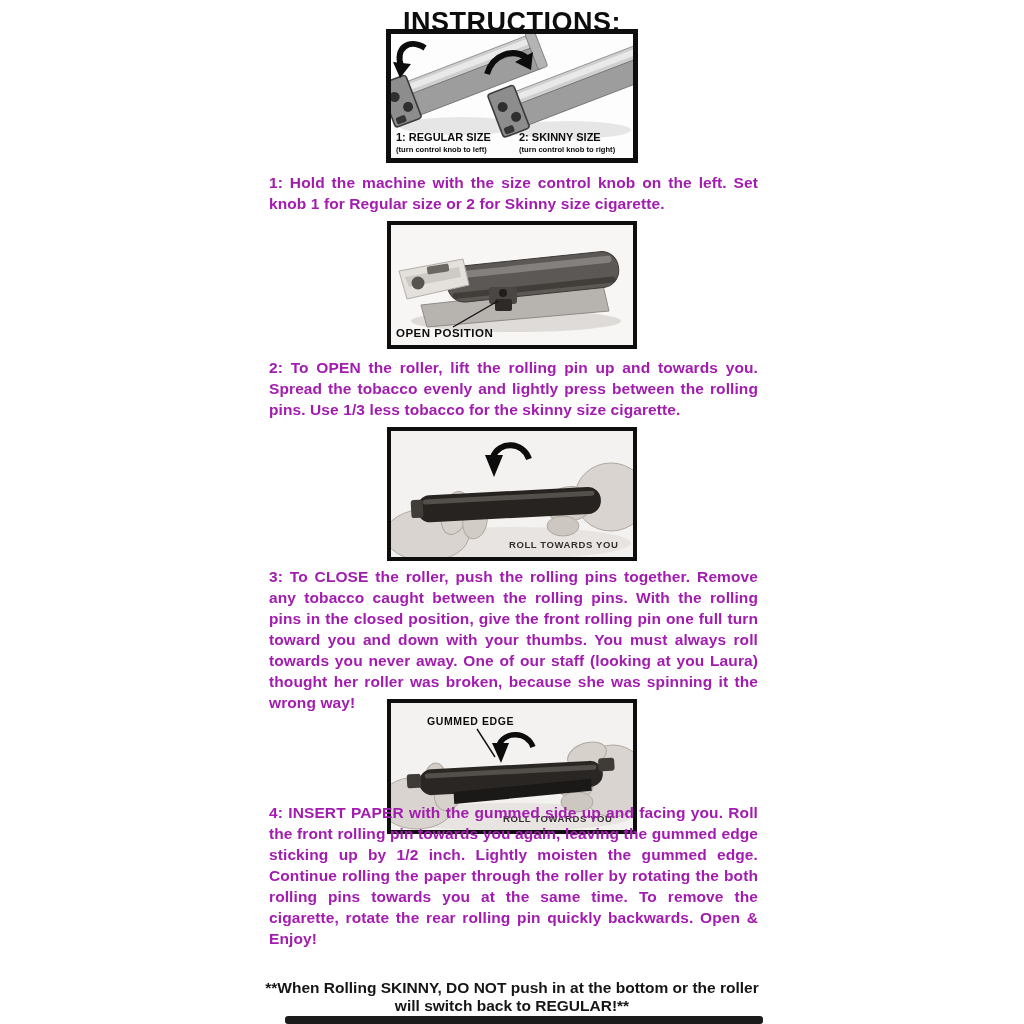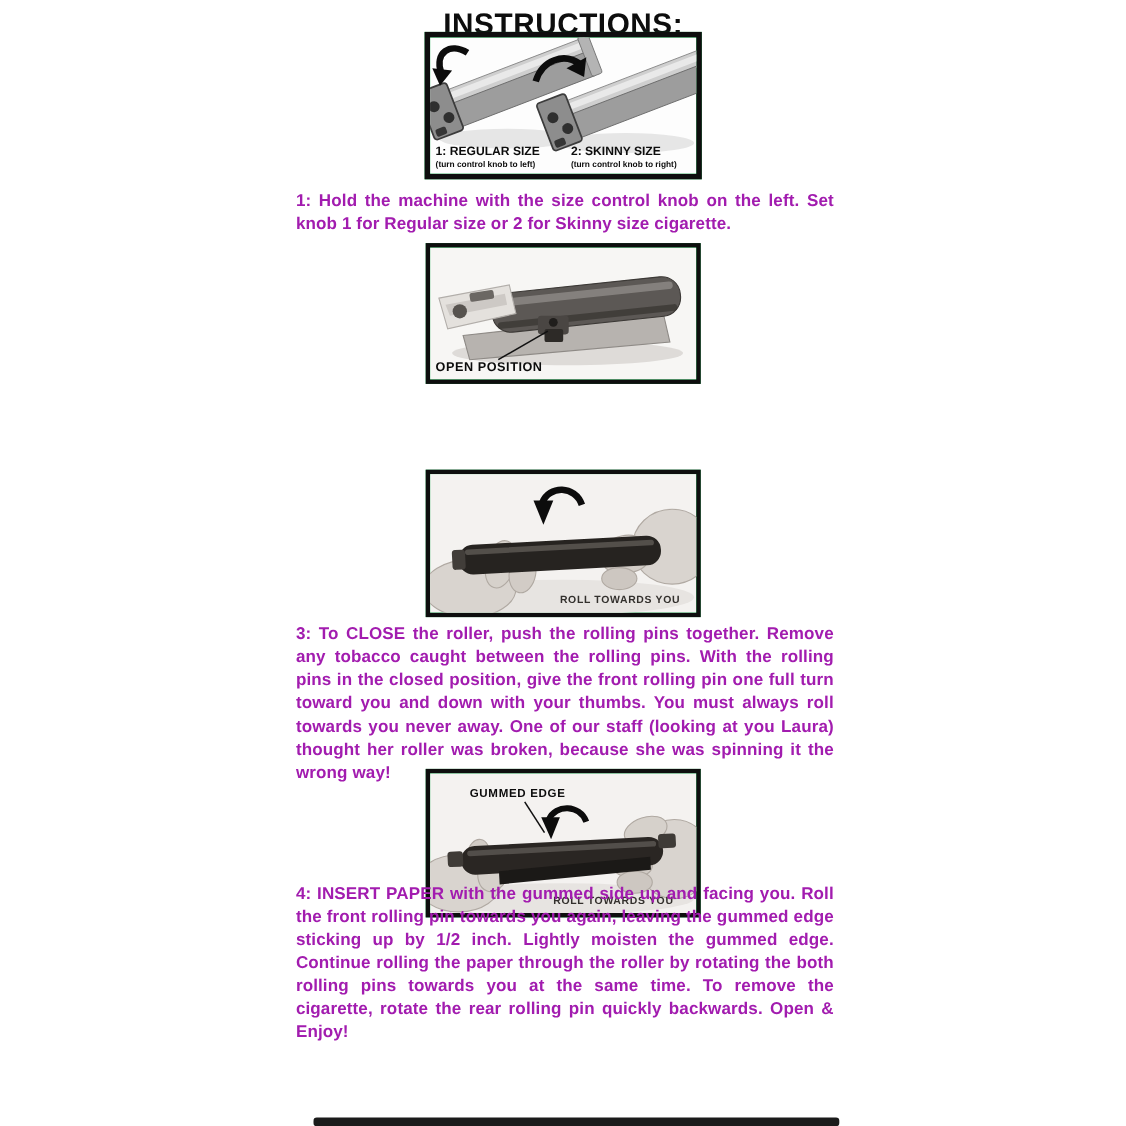--- a/index.html
+++ b/index.html
@@ -126,20 +126,21 @@
         <rect x="98" y="62" width="28" height="17" rx="3" fill="#4a4643"></rect>
         <rect x="104" y="74" width="17" height="12" rx="2" fill="#2d2a27"></rect>
         <circle cx="112" cy="68" r="4" fill="#201e1c"></circle>
       </g>
 
       <line x1="62" y1="102" x2="107" y2="76" stroke="#111" stroke-width="1.4"></line>
       <text x="5" y="112" font-size="11.5" font-weight="bold" letter-spacing="0.5" fill="#0c0c0c">OPEN POSITION</text>
     </svg>
   </figure>
 
+  <p class="step s2">2: To OPEN the roller, lift the rolling pin up and towards you. Spread the tobacco evenly and lightly press between the rolling pins. Use 1/3 less tobacco for the skinny size cigarette.</p>
 
   <figure class="frame f3">
     <svg width="242" height="126" viewBox="0 0 242 126">
       <rect x="0" y="0" width="242" height="126" fill="#f4f2f0"></rect>
       <ellipse cx="120" cy="112" rx="120" ry="16" fill="#e7e4e1"></ellipse>
 
       <g stroke="#b0a9a2" stroke-width="1">
         <ellipse cx="220" cy="66" rx="36" ry="34" fill="#d9d4cf"></ellipse>
         <ellipse cx="176" cy="66" rx="18" ry="10" fill="#d9d4cf" transform="rotate(-12 176 66)"></ellipse>
         <ellipse cx="178" cy="80" rx="20" ry="10" fill="#d2ccc6" transform="rotate(-6 178 80)"></ellipse>
@@ -200,16 +201,17 @@
       </g>
 
       <line x1="86" y1="26" x2="104" y2="54" stroke="#111" stroke-width="1.4"></line>
       <text x="36" y="22" font-size="10.5" font-weight="bold" letter-spacing="0.6" fill="#0c0c0c">GUMMED EDGE</text>
       <text x="112" y="119" font-size="9.5" font-weight="bold" letter-spacing="0.6" fill="#33302d">ROLL TOWARDS YOU</text>
     </svg>
   </figure>
 
   <p class="step s4">4: INSERT PAPER with the gummed side up and facing you. Roll the front rolling pin towards you again, leaving the gummed edge sticking up by 1/2 inch. Lightly moisten the gummed edge. Continue rolling the paper through the roller by rotating the both rolling pins towards you at the same time. To remove the cigarette, rotate the rear rolling pin quickly backwards. Open &amp; Enjoy!</p>
 
+  <p class="footer">**When Rolling SKINNY, DO NOT push in at the bottom or the roller will switch back to REGULAR!**</p>
 
   <div class="bottom-bar"></div>
 
 </div>
 
 </body></html>

